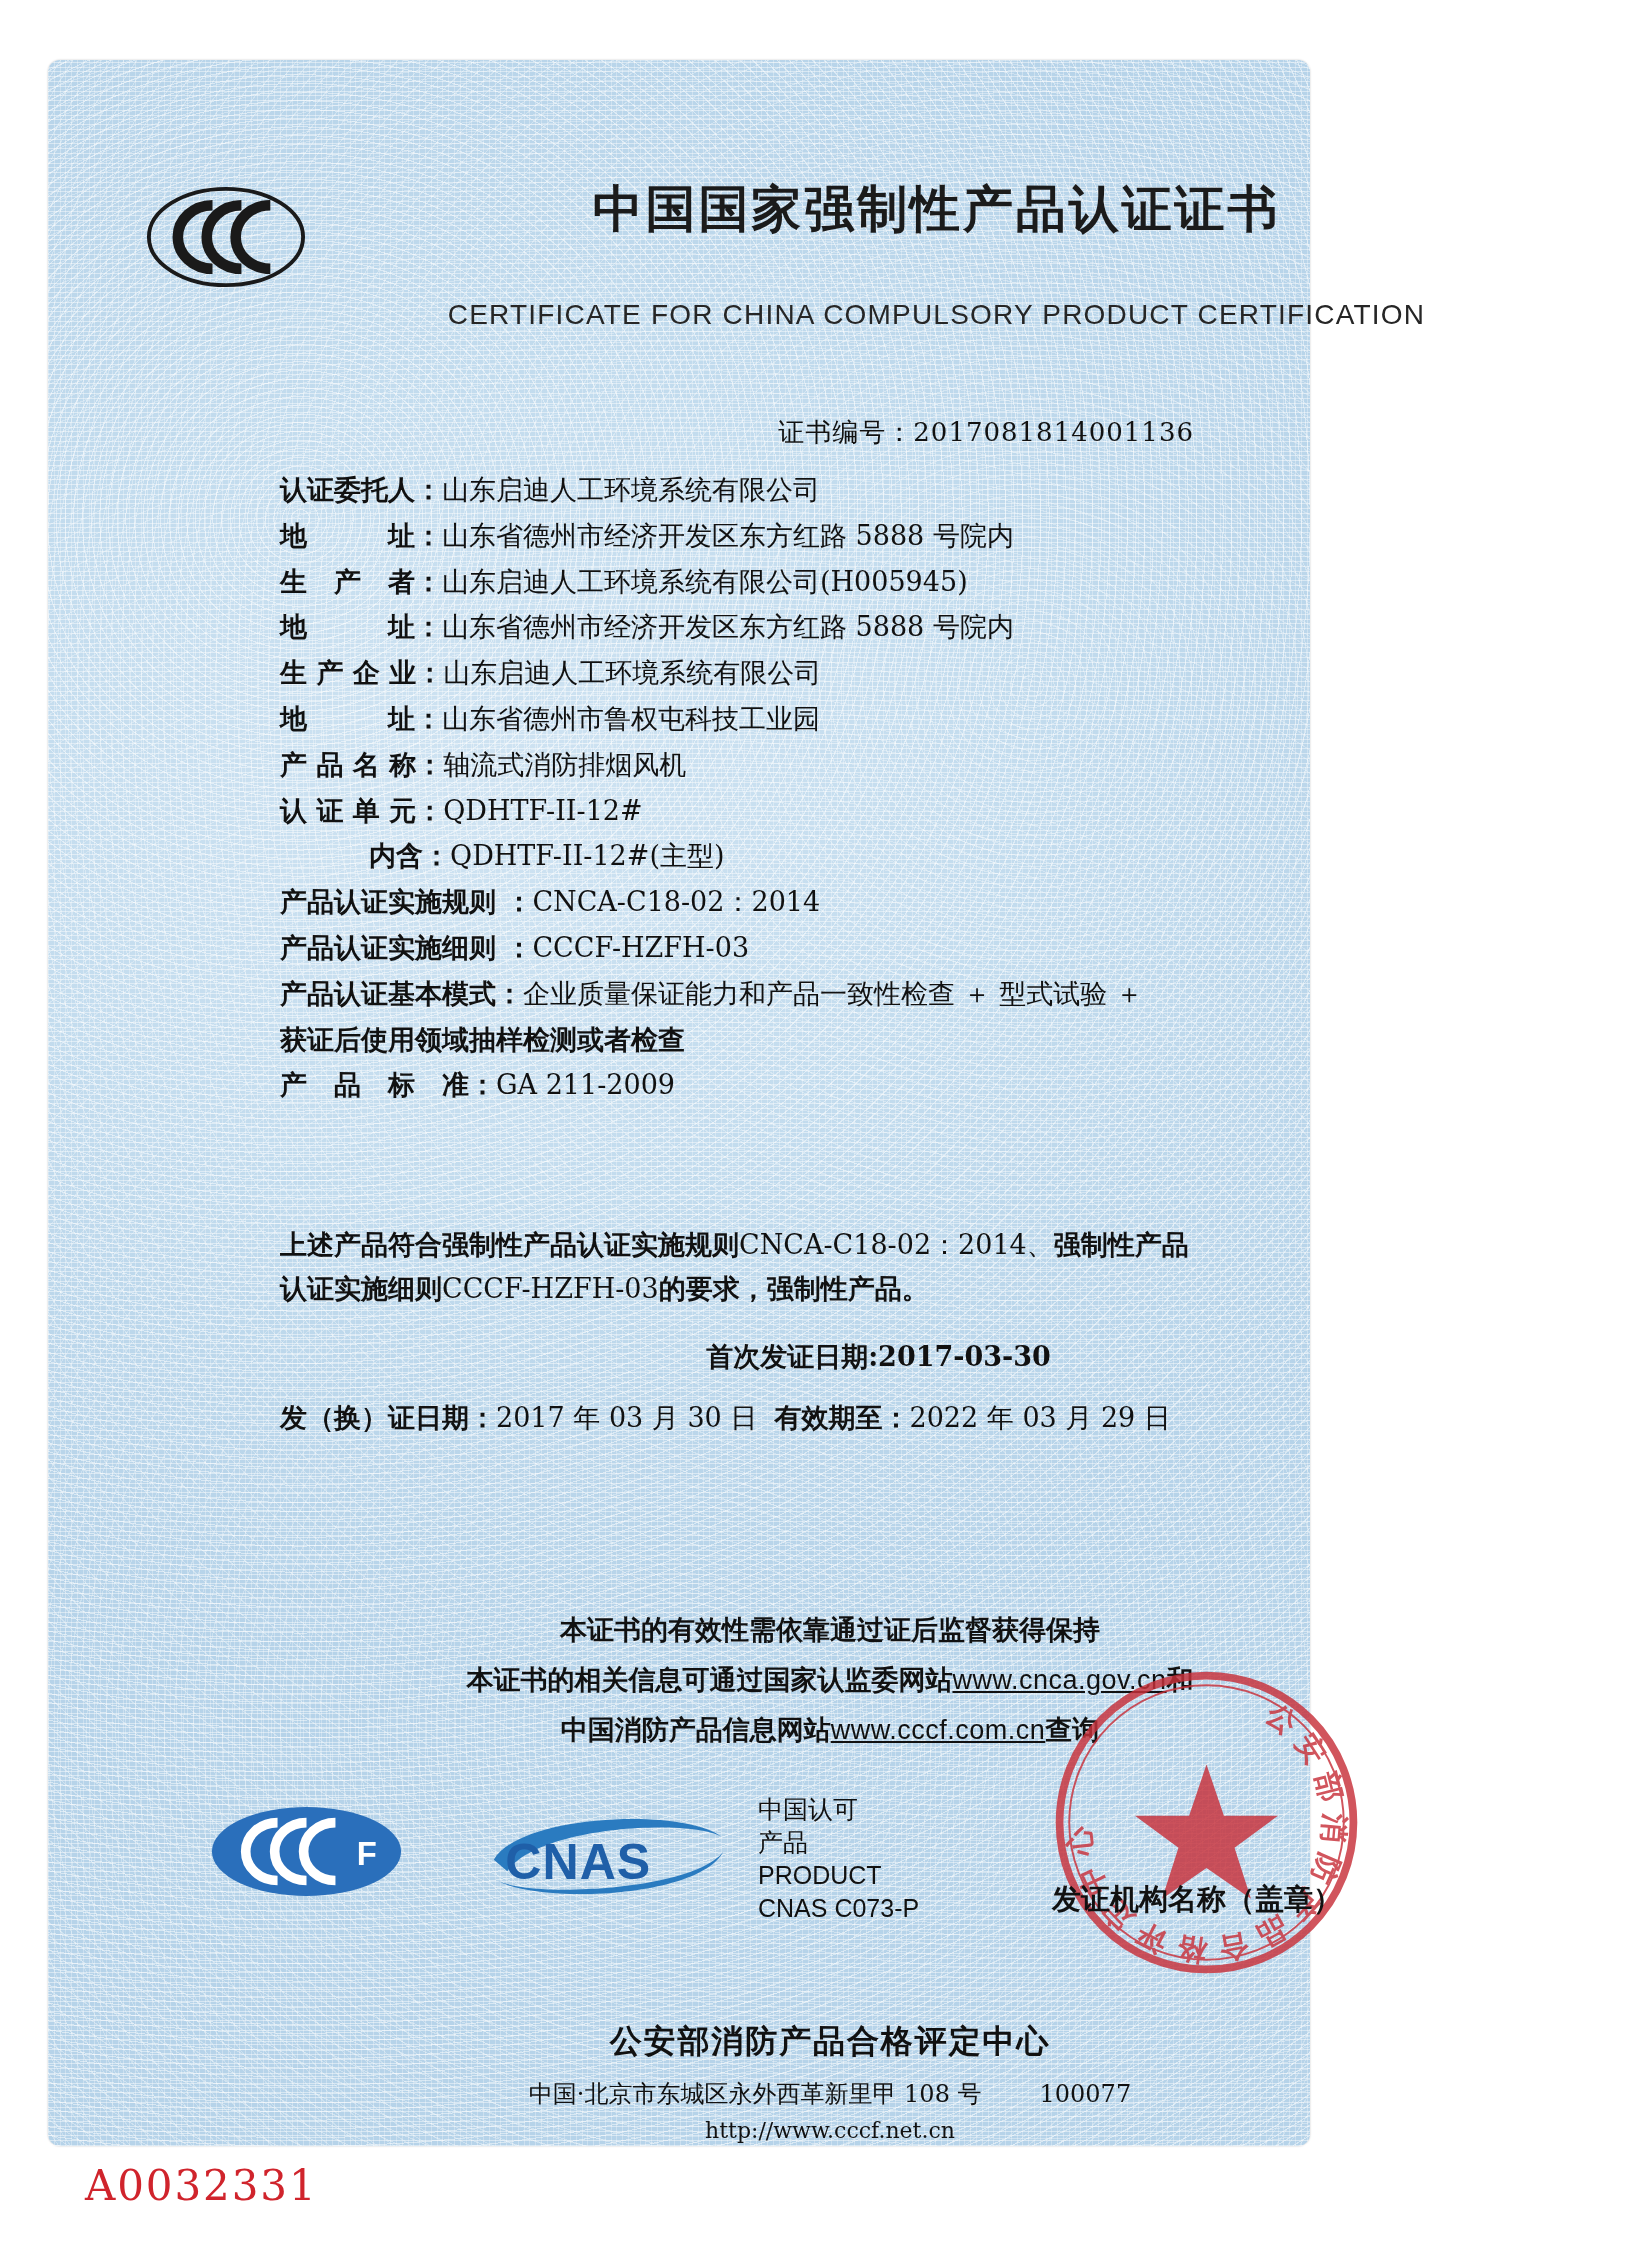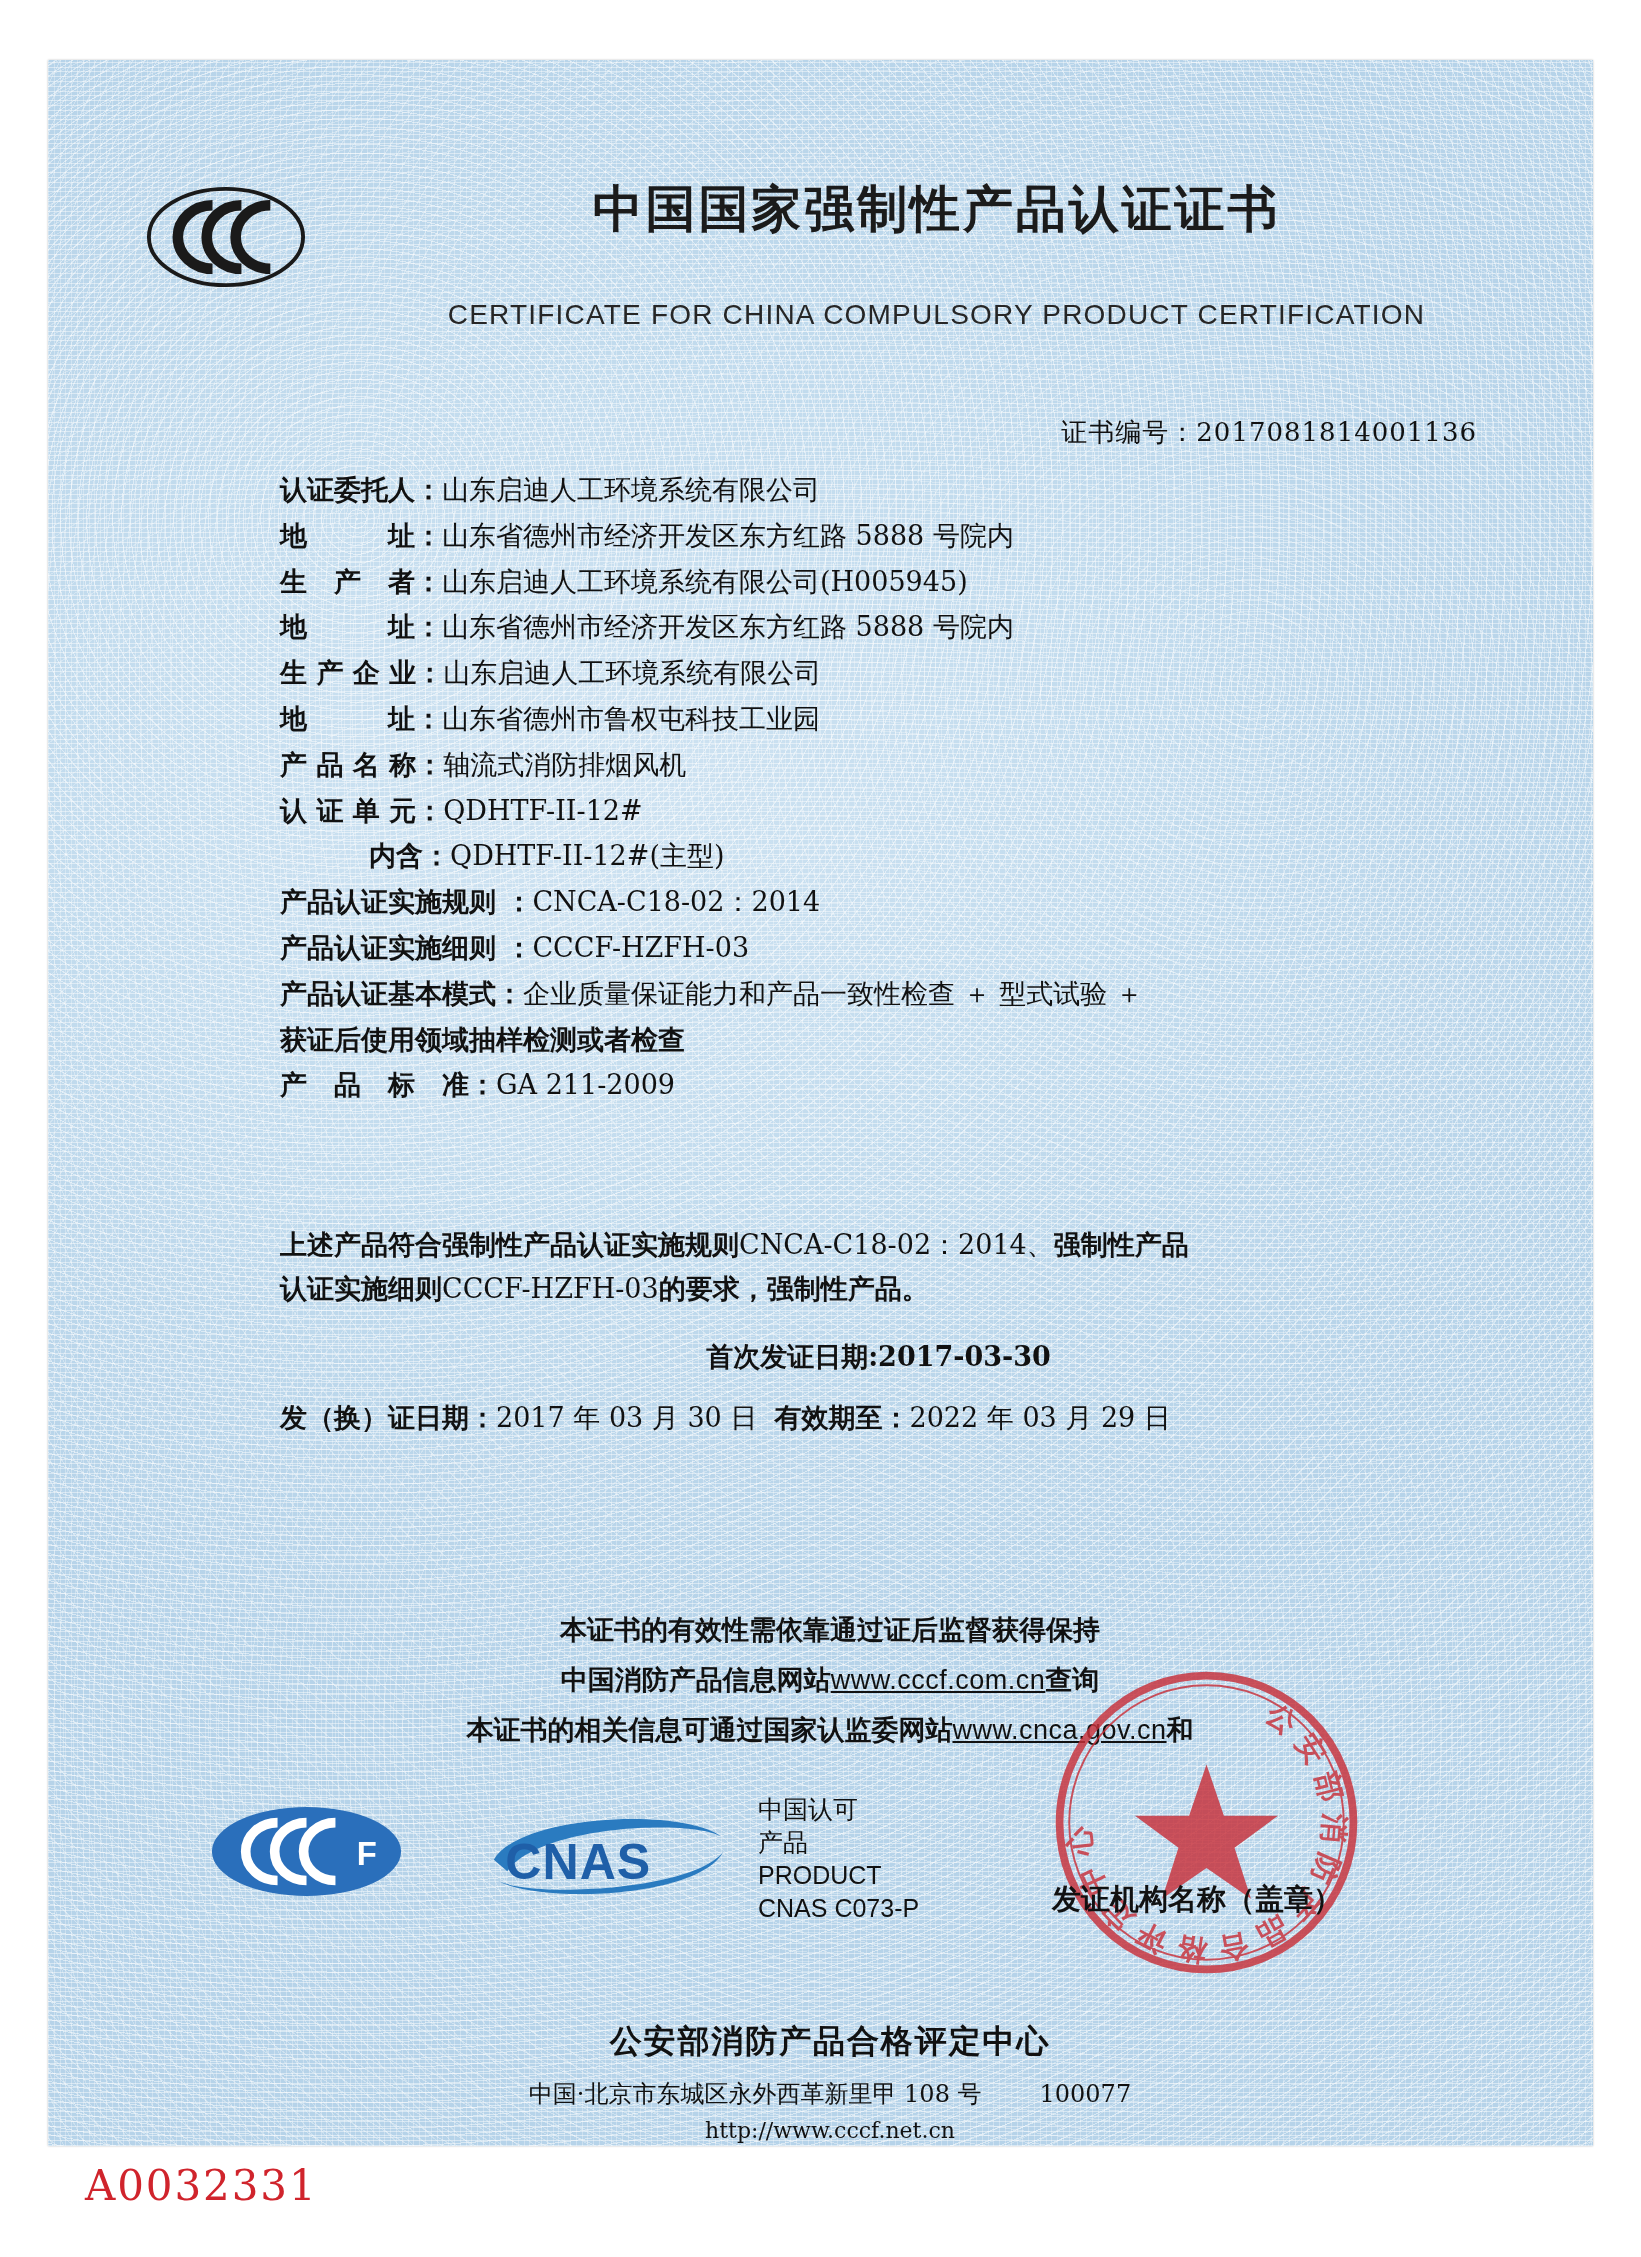--- a/index.html
+++ b/index.html
@@ -13,27 +13,28 @@
     font-family: "Liberation Serif", "DejaVu Serif", serif;
     position: relative;
     overflow: hidden;
   }
 
   
   #certificate {
     position: absolute;
     left: 48px;
     top: 60px;
-    width: 1545px;
+    width: 1262px;
     height: 2086px;
     background:
       repeating-linear-gradient(0deg, rgba(255,255,255,0.45) 0px, rgba(255,255,255,0.45) 1px, rgba(255,255,255,0) 1px, rgba(255,255,255,0) 4.8px),
       repeating-linear-gradient(90deg, rgba(255,255,255,0.30) 0px, rgba(255,255,255,0.30) 1px, rgba(255,255,255,0) 1px, rgba(255,255,255,0) 5.8px),
       radial-gradient(ellipse 1159px 869px at 35% 35%, #cfe3f2 0%, #c3dcee 45%, #bcd7eb 70%, #b6d3e9 100%);
     box-shadow: 0 0 1.9px rgba(0,0,0,0.25);
+    border-radius: 12px;
   }
   
   #certificate::before {
     content: "";
     position: absolute;
     inset: 0;
     background:
       repeating-radial-gradient(circle at 20% 22%, rgba(255,255,255,0.55) 0 1px, rgba(255,255,255,0) 1px 8.7px),
       repeating-radial-gradient(circle at 78% 30%, rgba(255,255,255,0.40) 0 1px, rgba(255,255,255,0) 1px 10.6px),
       repeating-radial-gradient(circle at 50% 80%, rgba(255,255,255,0.35) 0 1px, rgba(255,255,255,0) 1px 9.7px);
@@ -352,24 +353,24 @@
   </div>
 
   <div class="issue-first" style="top:1279px;">首次发证日期:2017-03-30</div>
   <div class="issue-dates" style="top:1340px;">
     <b>发（换）证日期：</b><span>2017 年 03 月 30 日</span>&nbsp;&nbsp;<b>有效期至：</b><span>2022 年 03 月 29 日</span>
   </div>
 
   <div class="notes">
     <div>本证书的有效性需依靠通过证后监督获得保持</div>
     <div>
+      <span>本证书的相关信息可通过国家认监委网站</span><span class="url">www.cnca.gov.cn</span><span>和</span>
+    </div>
+    <div>
       <span>中国消防产品信息网站</span><span class="url">www.cccf.com.cn</span><span>查询</span>
-    </div>
-    <div>
-      <span>本证书的相关信息可通过国家认监委网站</span><span class="url">www.cnca.gov.cn</span><span>和</span>
     </div>
   </div>
 
   <div class="cccf-mark">
     <svg width="193" height="97" viewBox="0 0 200 100">
       <ellipse cx="100" cy="50" rx="98" ry="46" fill="#2a6fbb"></ellipse>
       <path d="M70 20 a33 30 0 1 0 0 60" fill="none" stroke="#ffffff" stroke-width="10"></path>
       <path d="M100 20 a33 30 0 1 0 0 60" fill="none" stroke="#ffffff" stroke-width="10"></path>
       <path d="M130 20 a33 30 0 1 0 0 60" fill="none" stroke="#ffffff" stroke-width="10"></path>
       <text x="152" y="64" font-family="Liberation Sans, sans-serif" font-size="34" fill="#ffffff" font-weight="bold">F</text>

